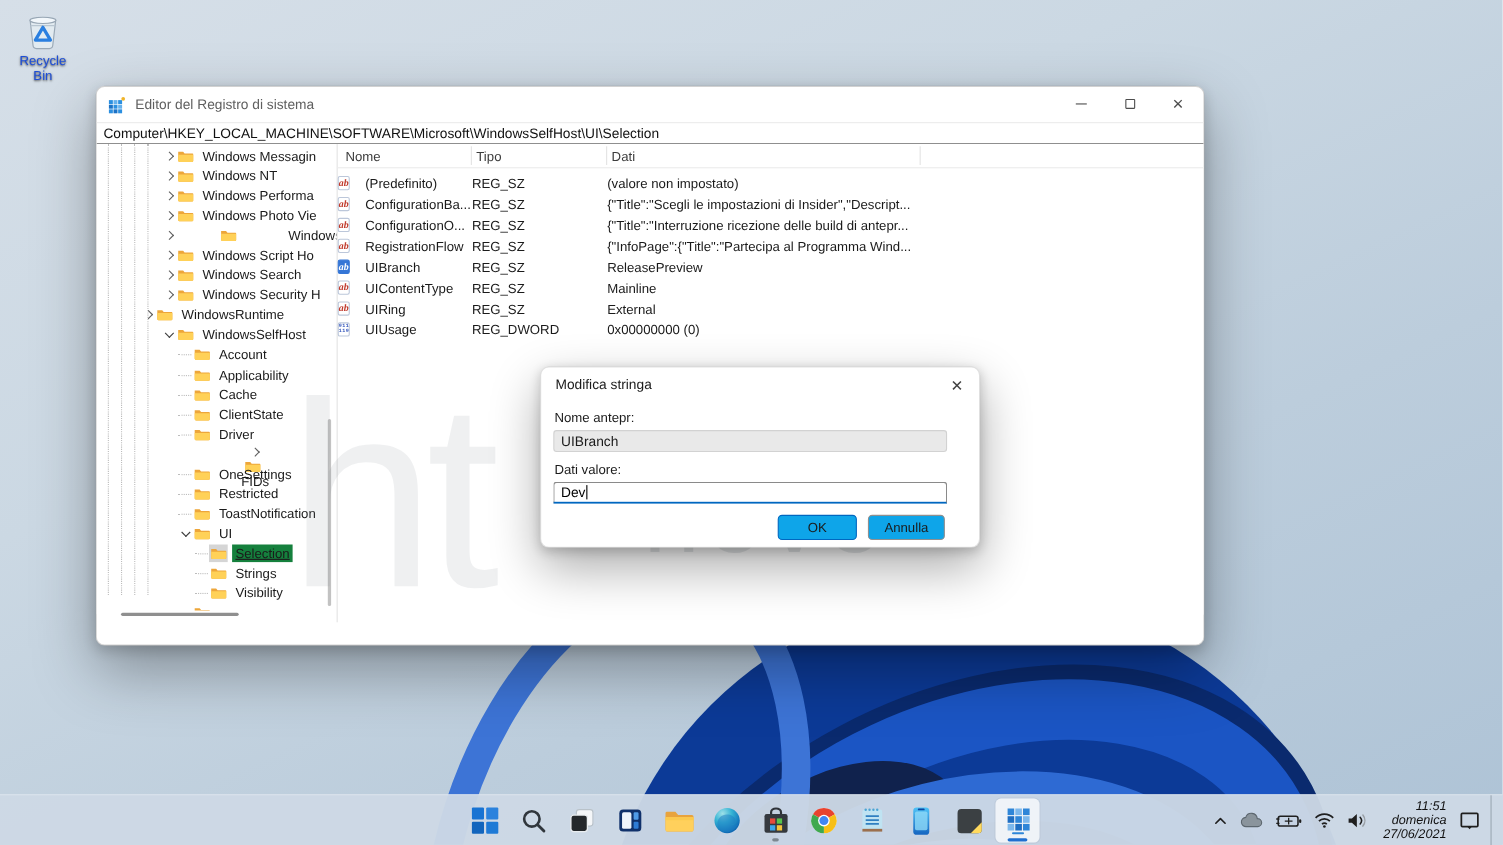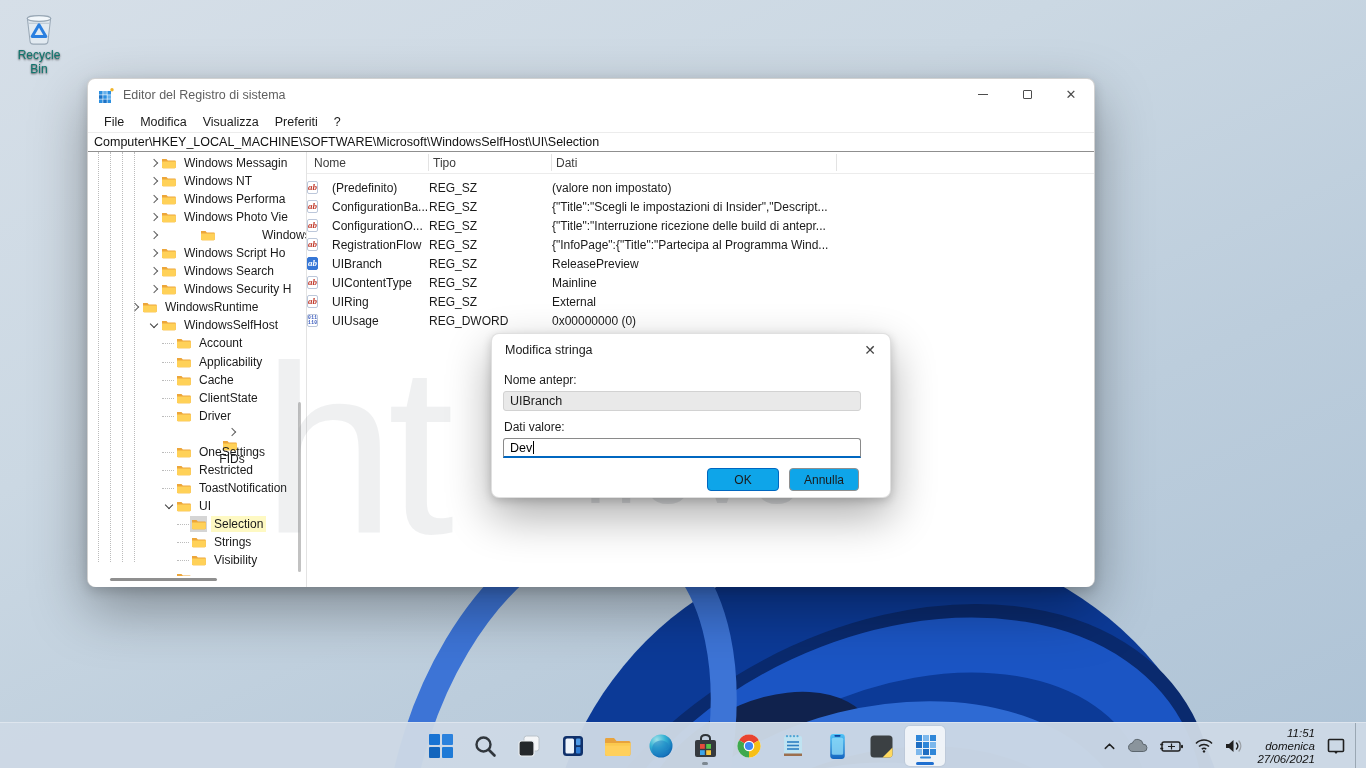--- a/index.html
+++ b/index.html
@@ -6,21 +6,21 @@
   html,body { width:1366px; height:768px; overflow:hidden;
     font-family:"Liberation Sans","DejaVu Sans",sans-serif; }
 
   
   .desktop { position:absolute; inset:0; width:1366px; height:768px;
     background:linear-gradient(155deg,#d6dfe8 0%,#cbd8e3 35%,#bccddc 65%,#aec3d6 100%); }
   .bloom { position:absolute; left:0; top:0; pointer-events:none; }
 
   
   .recycle { position:absolute; left:8px; top:10px; width:62px; text-align:center; z-index:5; }
-  .recycle .lbl { color:#0f766e; font-size:12px; margin-top:2px;
+  .recycle .lbl { color:#1d4ed8; font-size:12px; margin-top:2px;
     text-shadow:0 1px 2px rgba(0,0,0,.75); }
 
   
   .wm { position:absolute; z-index:20; pointer-events:none; font-weight:400; line-height:1; }
   .wm-big  { left:262px; top:330px; font-size:240px; color:rgba(130,140,150,0.13); letter-spacing:-8px; }
   .wm-small{ left:585px; top:425px; font-size:92px;  color:rgba(140,150,158,0.22); letter-spacing:6px; }
 
   
   .window { position:absolute; left:87px; top:78px; width:1008px; height:509px;
     background:#fff; border-radius:8px; z-index:10;
@@ -50,21 +50,21 @@
   .guides { position:absolute; top:0; bottom:14px; width:1px; border-left:1px dotted #bcbcbc; }
   .trow { height:18.05px; display:flex; align-items:center; white-space:nowrap; }
   .chev { width:14px; height:14px; flex:none; position:relative; }
   .chev.collapsed::after { content:''; position:absolute; left:4px; top:4px; width:5px; height:5px;
     border-right:1.4px solid #5f5f5f; border-bottom:1.4px solid #5f5f5f; transform:rotate(-45deg); }
   .chev.expanded::after { content:''; position:absolute; left:4px; top:3px; width:5px; height:5px;
     border-right:1.4px solid #3c3c3c; border-bottom:1.4px solid #3c3c3c; transform:rotate(45deg); }
   .chev.leaf::after { content:''; position:absolute; left:0; right:2px; top:7px; border-top:1px dotted #bcbcbc; }
   .tfold { flex:none; display:flex; margin-right:5px; }
   .tlabel { font-size:12px; color:#1a1a1a; padding:1px 3px; }
-  .trow.selected .tlabel { background:#fef9c3; }
+  .trow.selected .tlabel { background:#15803d;text-decoration:underline; }
   .trow.selected .tfold { background:#d5d5d5; padding:2px 1px; margin:0 4px 0 -1px; }
   .vscroll { position:absolute; left:210px; top:250px; width:3px; height:170px; background:#c2c2c2; border-radius:2px; }
   .hscroll { position:absolute; left:22px; top:426px; width:107px; height:3px; background:#8f8f8f; border-radius:2px; }
 
   
   .values { position:absolute; left:219px; top:0; right:0; bottom:0; }
   .vheader { position:relative; height:22px; border-bottom:1px solid #ececec; }
   .vheader .h { position:absolute; top:4px; font-size:12px; color:#3c3c3c; }
   .vheader .sep { position:absolute; top:2px; bottom:2px; width:1px; background:#e3e3e3; }
   .vrows { padding-top:4px; }
@@ -166,27 +166,20 @@
       <div class="cap-btn cap-min">
           <i></i>
         </div>
       <div class="cap-btn cap-max">
           <i></i>
         </div>
       <div class="cap-btn cap-close">✕</div>
     </div>
   </div>
 
-  <div class="menubar" id="menubar">
-      <span class="menu-item">File</span>
-      <span class="menu-item">Modifica</span>
-      <span class="menu-item">Visualizza</span>
-      <span class="menu-item">Preferiti</span>
-      <span class="menu-item">?</span>
-    </div>
 
   <div class="addressbar">
     <span>Computer\HKEY_LOCAL_MACHINE\SOFTWARE\Microsoft\WindowsSelfHost\UI\Selection</span>
   </div>
 
   <div class="body">
     <div class="tree" id="tree">
       <div class="guides" style="left:10px"></div>
       <div class="guides" style="left:22px"></div>
       <div class="guides" style="left:34px"></div>

